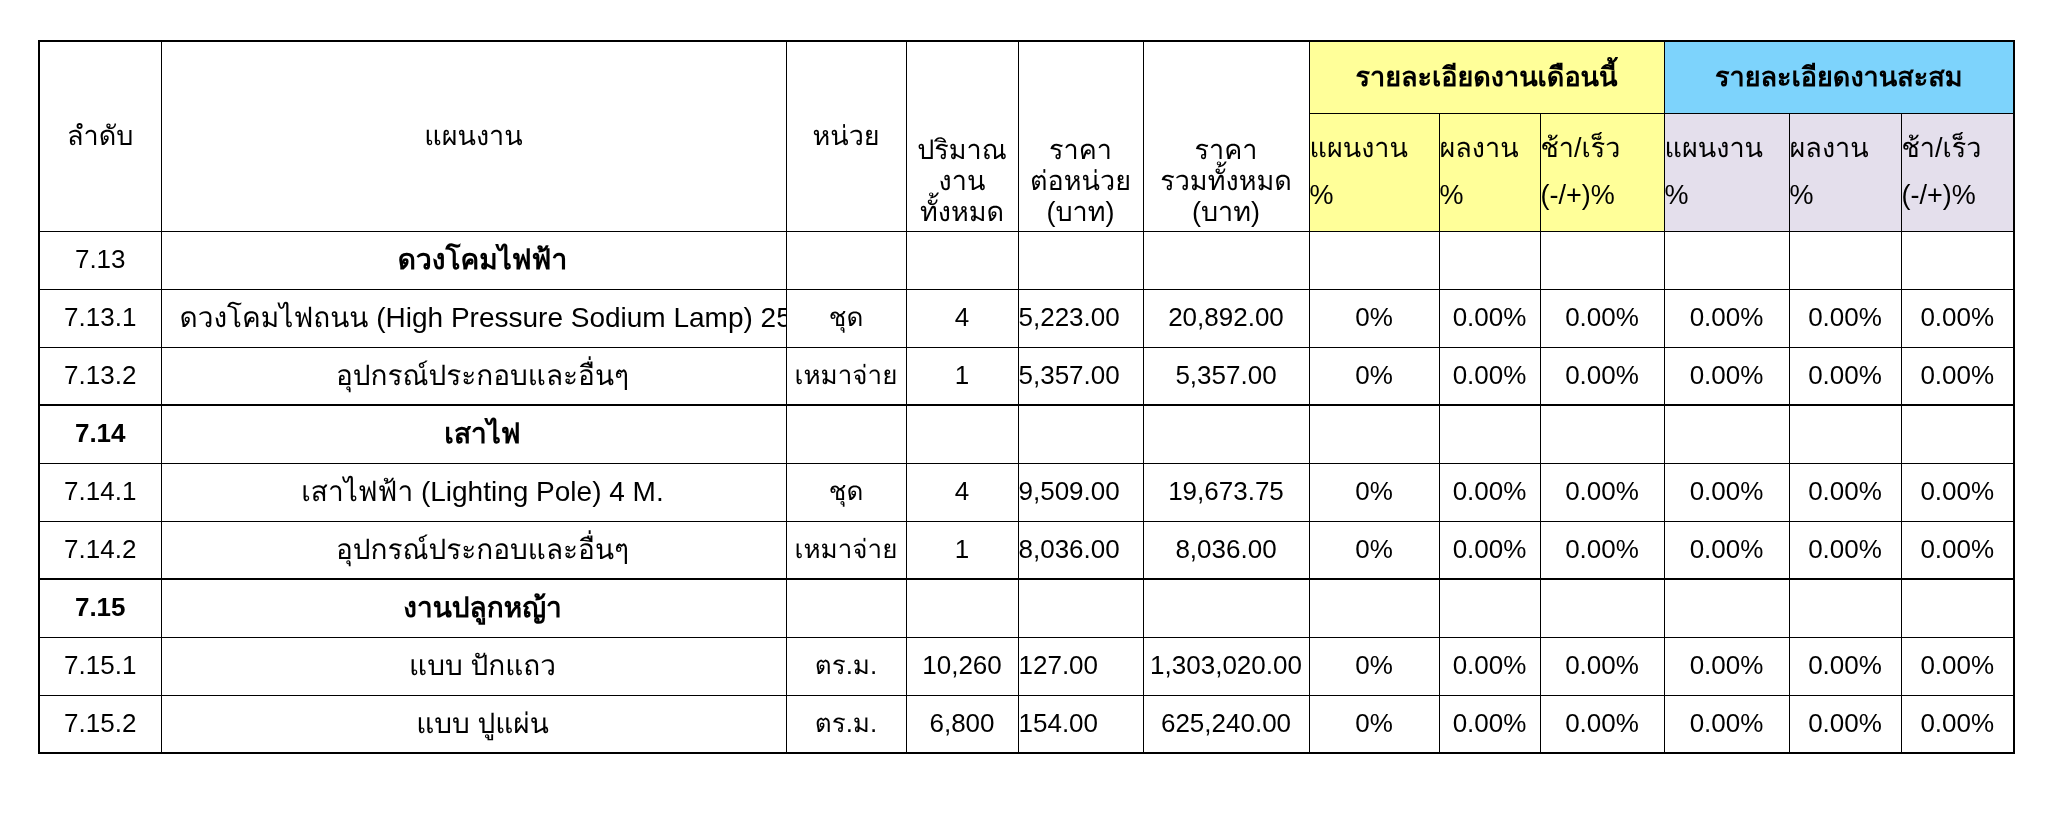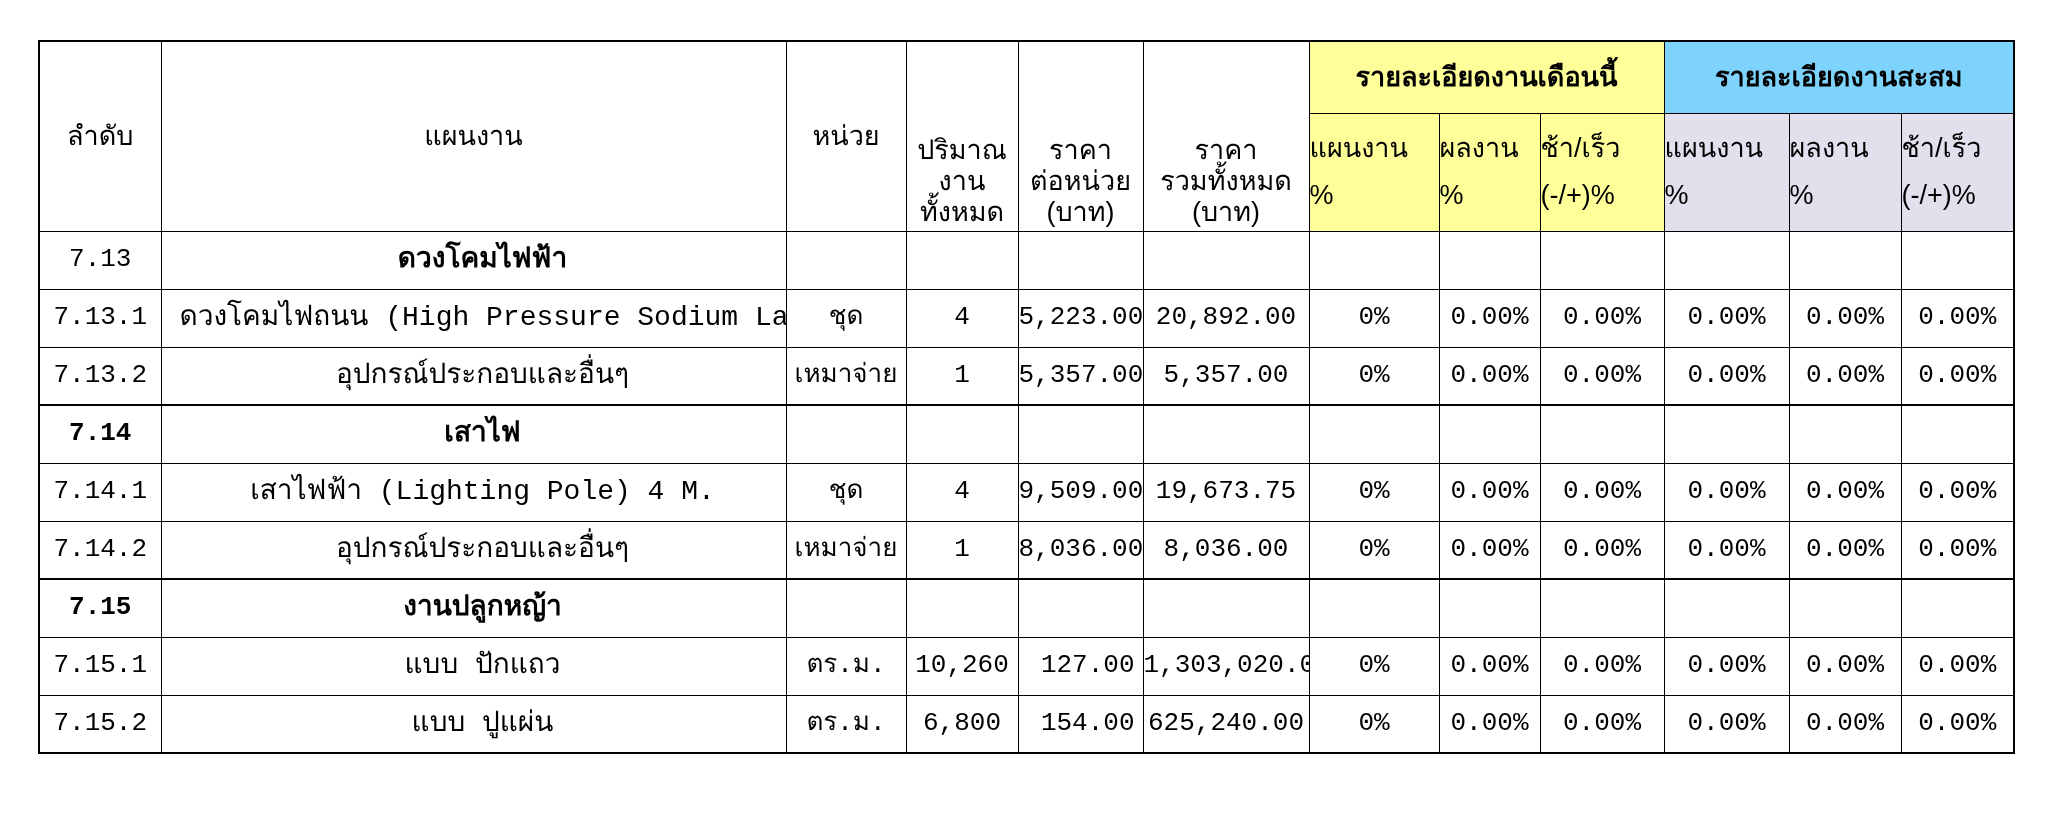--- a/index.html
+++ b/index.html
@@ -46,28 +46,28 @@
     justify-content: flex-end;
     align-items: center;
   }
   .stack2 {
     height: 112px;
     display: flex;
     flex-direction: column;
     justify-content: space-evenly;
     align-items: flex-start;
   }
-  tbody tr { height: 58px; font-family: Liberation Mono, monospace; }
+  tbody tr { height: 58px; }
   tbody td.c-item {
     text-align: center;
     padding-left: 18px;
     font-size: 28px;
   }
   tbody td.c-unit_price {
-    text-align: right;
+    text-align: left;
     padding-right: 8px;
   }
   tbody tr.group-row td.c-item { font-weight: bold; }
   tbody td.bold { font-weight: bold; margin-top: 20px; }
   tbody tr.group-sep td { border-top: 2px solid #000000; }
 </style>
 </head>
 <body>
 
 <div class="page">

